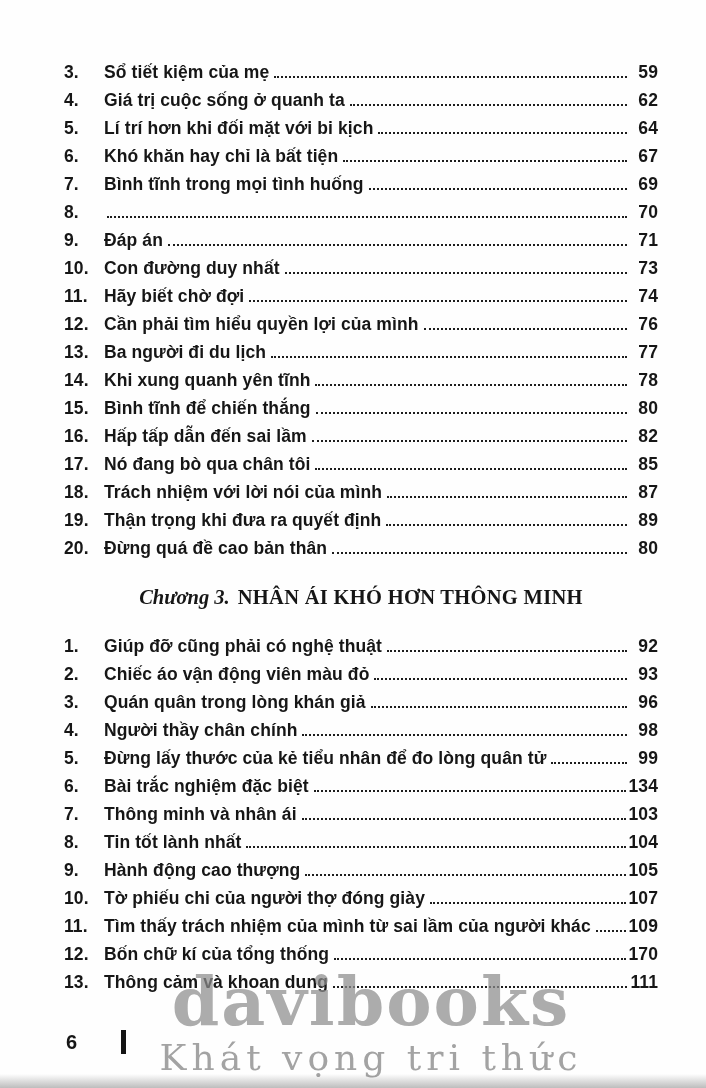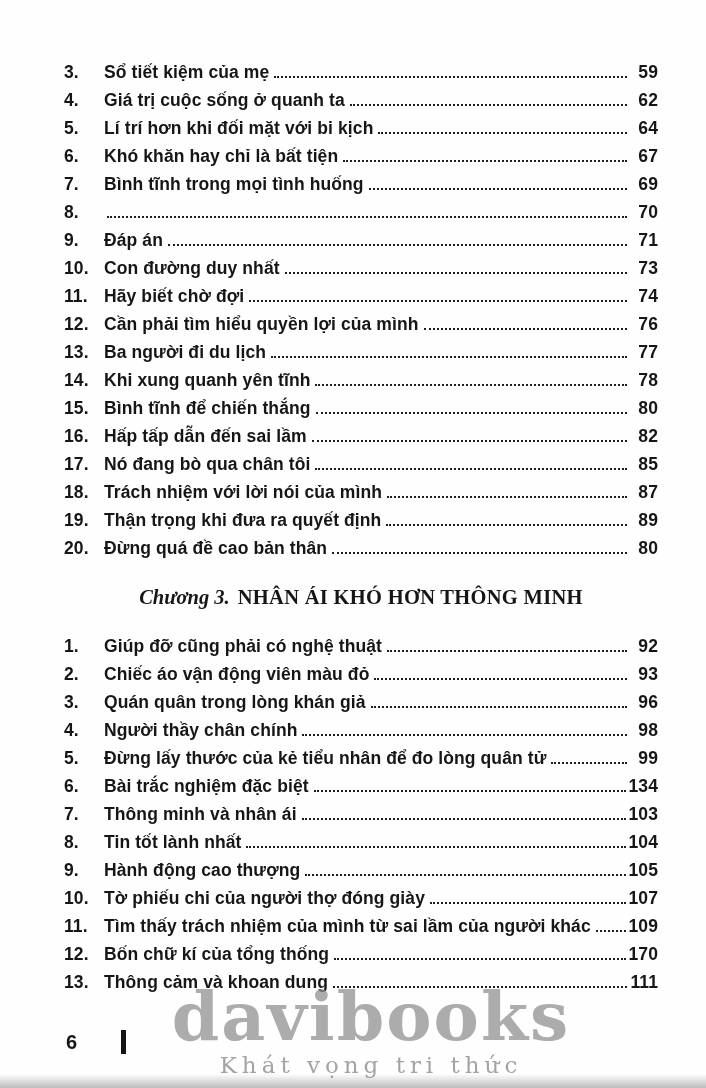--- a/index.html
+++ b/index.html
@@ -80,21 +80,21 @@
     color: #8d8d8d;
   }
   .wm-text {
     font-size: 68px;
     line-height: 1.05;
     font-weight: bold;
     opacity: 0.72;
     letter-spacing: 2px;
   }
   .wm-tagline {
-    font-size: 23px;
+    font-size: 36px;
     font-weight: normal;
     letter-spacing: 5px;
     opacity: 0.8;
     margin-top: 0px;
   }
 </style>
 </head>
 <body>
 
 <div class="page">

